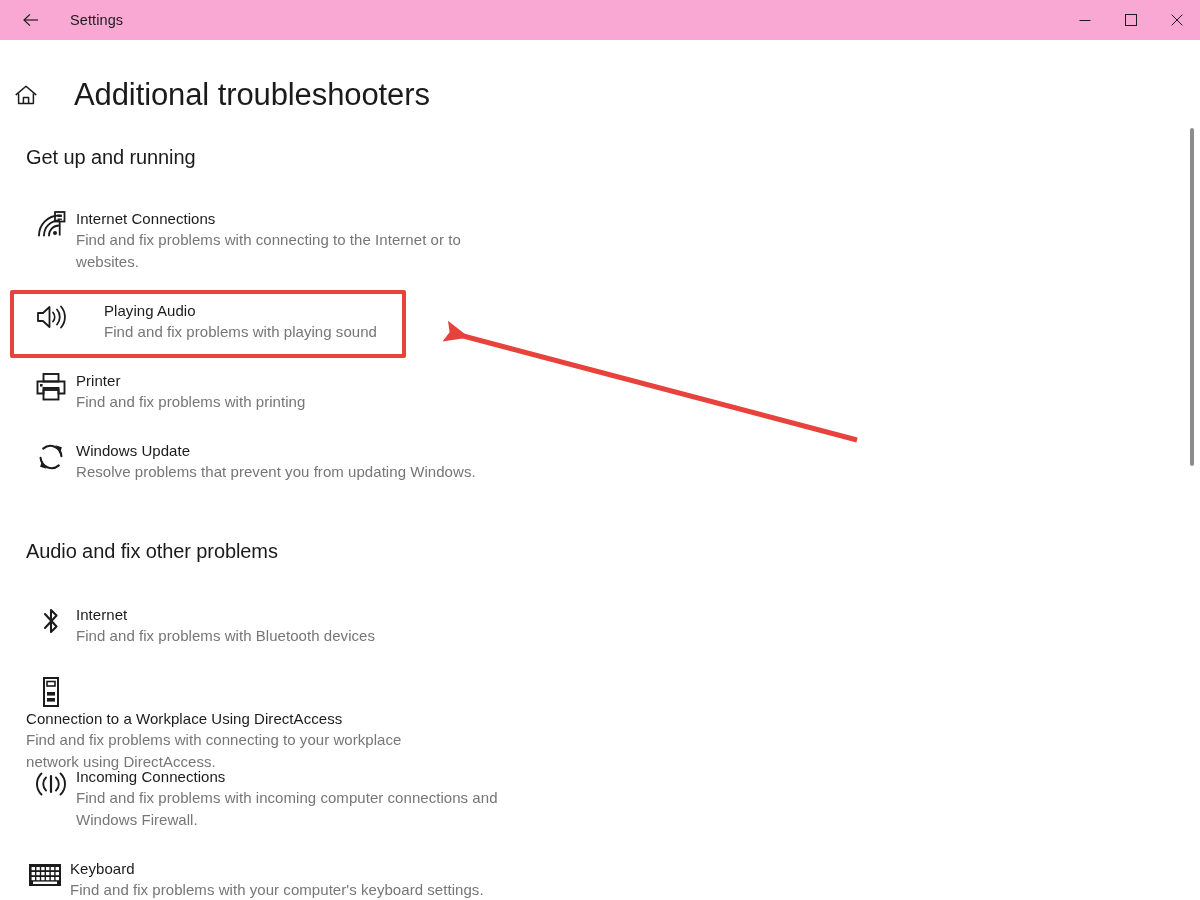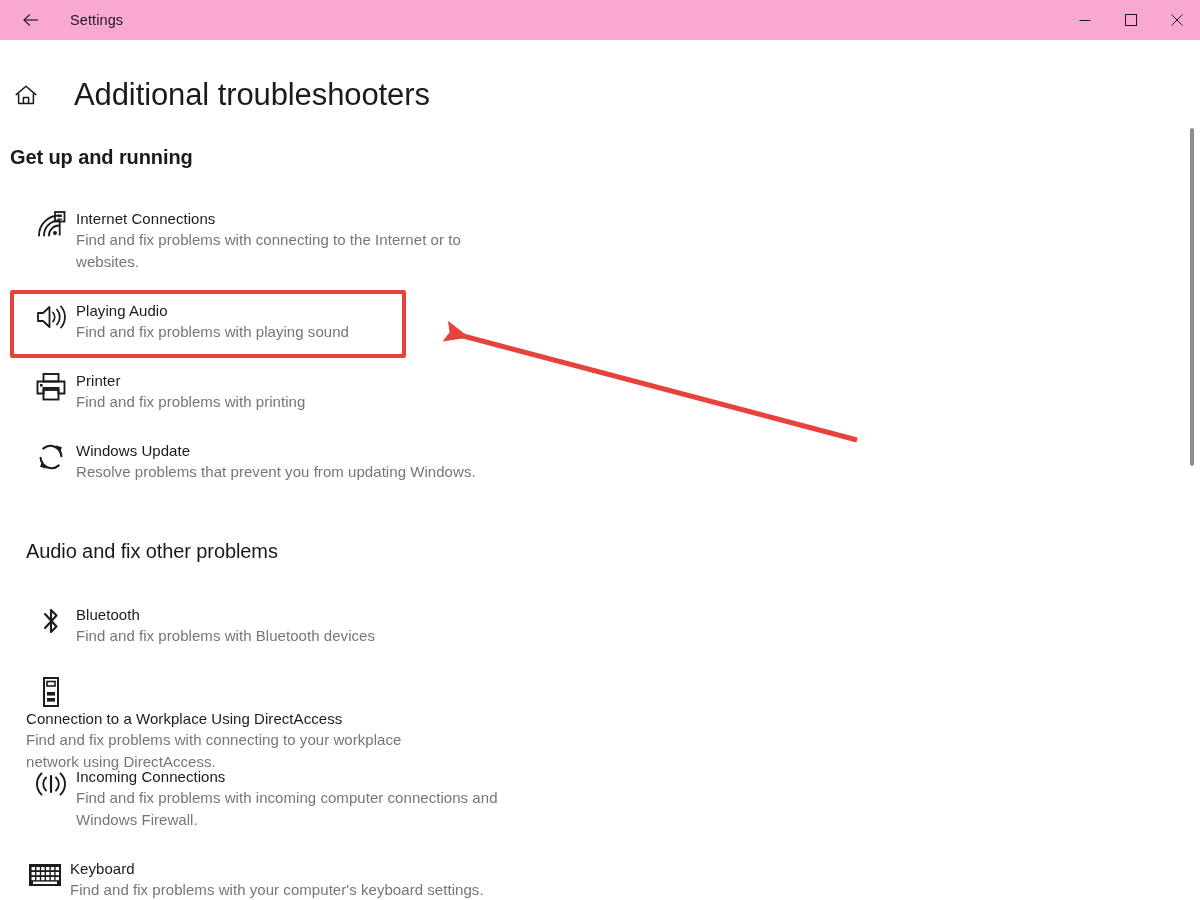--- a/index.html
+++ b/index.html
@@ -237,21 +237,21 @@
           <path d="M5.6 11.4 V21.4 H20.4 V11.4" stroke="#1b1b1b" stroke-width="1.5" fill="none" stroke-linejoin="round"></path>
           <path d="M10.4 21.4 V15.4 H15.6 V21.4" stroke="#1b1b1b" stroke-width="1.5" fill="none" stroke-linejoin="round"></path>
         </svg>
       </span>
     </div>
     <div class="page-title">Additional troubleshooters</div>
   </div>
 
   <div class="content">
 
-    <div class="section-title abs" style="left:10px; top:18px;font-weight:bold;">Get up and running</div>
+    <div class="section-title abs" style="left:26px; top:18px;">Get up and running</div>
 
     <div class="tr-item abs" style="left:26px; top:80px; width:520px;">
       <div class="tr-icon" style="width:50px; min-width:50px; padding-top:1px;">
         <svg width="32" height="32" viewBox="0 0 32 32">
 
           <rect x="20" y="3" width="9.5" height="9.5" stroke="#1b1b1b" stroke-width="1.8" fill="none"></rect>
           <rect x="22.6" y="5.6" width="4.3" height="2.4" fill="#1b1b1b"></rect>
           <path d="M22.6 10.2 H26.9" stroke="#1b1b1b" stroke-width="1.4"></path>
 
           <path d="M24.7 12.5 V26.5" stroke="#1b1b1b" stroke-width="1.8"></path>
@@ -261,21 +261,21 @@
           <path d="M14 26.5 A10 10 0 0 1 24 16.5" stroke="#1b1b1b" stroke-width="1.9" fill="none" stroke-linecap="round"></path>
           <circle cx="20" cy="24" r="2" fill="#1b1b1b"></circle>
         </svg>
       </div>
       <div class="tr-text">
         <div class="tr-name">Internet Connections</div>
         <div class="tr-desc" style="max-width:432px;">Find and fix problems with connecting to the Internet or to websites.</div>
       </div>
     </div>
 
-    <div class="tr-item abs" style="left:26px; top:172px; width:370px;">
+    <div class="tr-item abs" style="left:26px; top:172px; width:370px;gap:28px;">
       <div class="tr-icon" style="width:50px; min-width:50px; padding-top:3px;">
         <svg width="32" height="28" viewBox="0 0 32 28">
           <path d="M3 10 H8 L14.5 4 V24 L8 18 H3 Z" stroke="#1b1b1b" stroke-width="1.8" fill="none" stroke-linejoin="round"></path>
           <path d="M18 9.5 A7 7 0 0 1 18 18.5" stroke="#1b1b1b" stroke-width="1.8" fill="none" stroke-linecap="round"></path>
           <path d="M22 6.5 A11.5 11.5 0 0 1 22 21.5" stroke="#1b1b1b" stroke-width="1.8" fill="none" stroke-linecap="round"></path>
           <path d="M26 3.5 A16 16 0 0 1 26 24.5" stroke="#1b1b1b" stroke-width="1.8" fill="none" stroke-linecap="round"></path>
         </svg>
       </div>
       <div class="tr-text">
         <div class="tr-name">Playing Audio</div>
@@ -315,21 +315,21 @@
 
     <div class="section-title abs" style="left:26px; top:412px;">Audio and fix other problems</div>
 
     <div class="tr-item abs" style="left:26px; top:476px; width:460px;">
       <div class="tr-icon" style="width:50px; min-width:50px; padding-top:2px;">
         <svg width="26" height="30" viewBox="0 0 26 30">
           <path d="M7 8 L18.5 20.5 L13 26 V4 L18.5 9.5 L7 22" stroke="#1b1b1b" stroke-width="2.1" fill="none" stroke-linejoin="round" stroke-linecap="round"></path>
         </svg>
       </div>
       <div class="tr-text">
-        <div class="tr-name">Bluetooth</div>
+        <div class="tr-name">Internet</div>
         <div class="tr-desc" style="max-width:440px;">Find and fix problems with Bluetooth devices</div>
       </div>
     </div>
 
     <div class="tr-item abs" style="left:26px; top:546px; width:540px;flex-direction:column;">
       <div class="tr-icon" style="width:50px; min-width:50px; padding-top:2px;">
         <svg width="26" height="32" viewBox="0 0 26 32">
           <rect x="6" y="2" width="14" height="28" stroke="#1b1b1b" stroke-width="2" fill="none"></rect>
           <rect x="9" y="5.5" width="8" height="4.5" stroke="#1b1b1b" stroke-width="1.6" fill="none"></rect>
           <rect x="9" y="16" width="8" height="3.6" fill="#1b1b1b"></rect>

